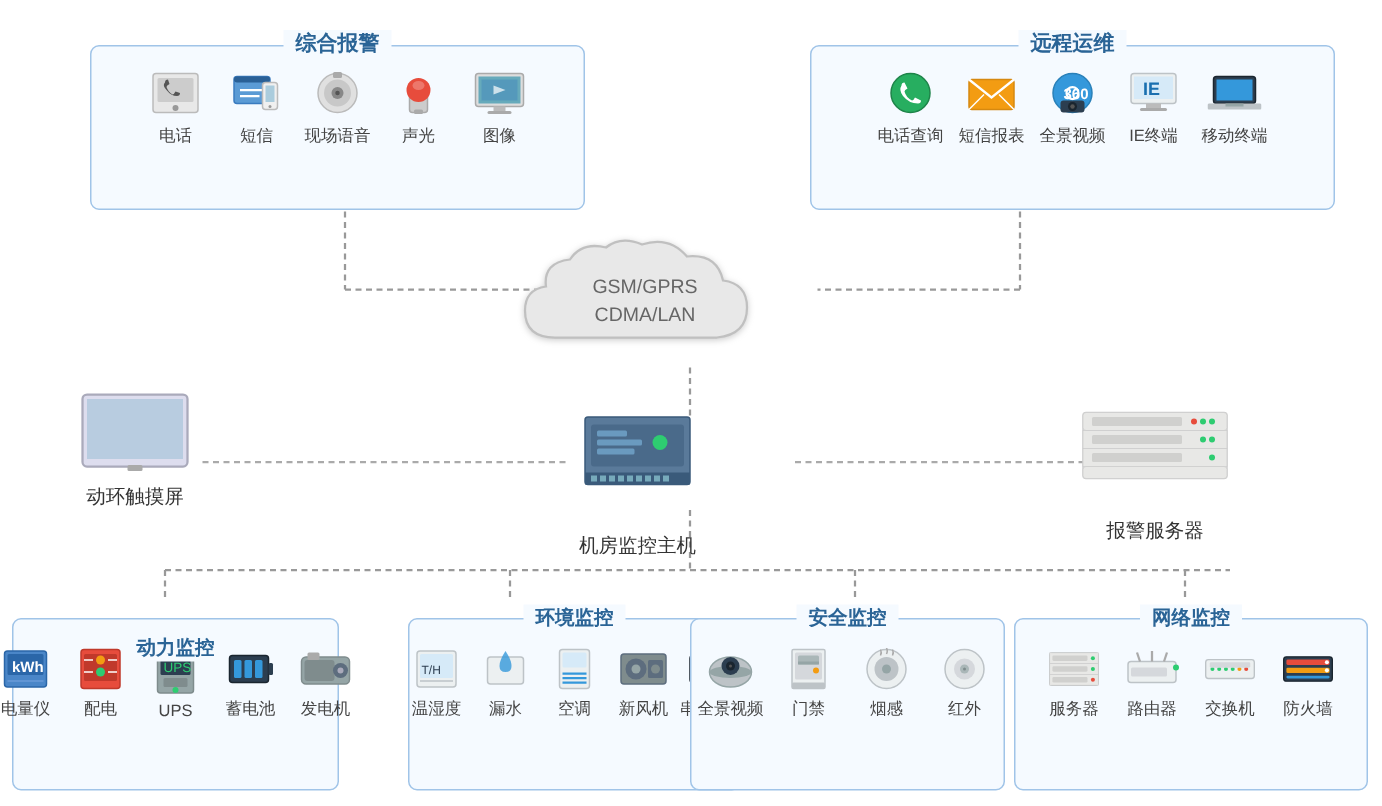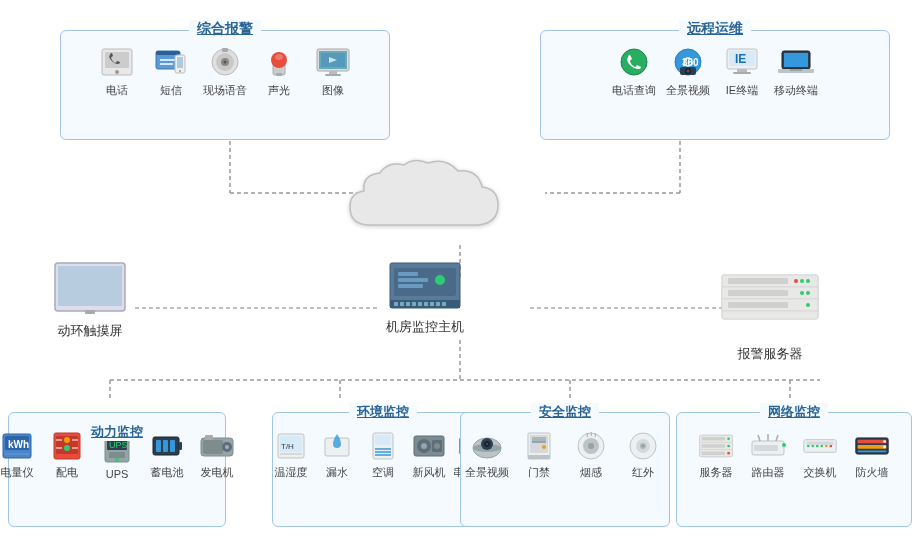--- a/index.html
+++ b/index.html
@@ -25,21 +25,20 @@
       position: absolute;
       top: -11px;
       left: 50%;
       transform: translateX(-50%);
       background: #f5faff;
       padding: 0 8px;
       font-size: 14px;
       font-weight: bold;
       color: #2a6496;
       white-space: nowrap;
-      text-decoration: underline;
     }
 
     
     .icon-row {
       display: flex;
       flex-direction: row;
       align-items: flex-end;
       justify-content: center;
       gap: 10px;
       padding: 14px 12px 8px;
@@ -224,20 +223,31 @@
     <div class="icon-cell">
       <div class="icon-img">
         <svg width="32" height="30" viewBox="0 0 32 30">
           <circle cx="16" cy="15" r="13" fill="#27ae60" stroke="#1e8449" stroke-width="1"></circle>
           <path d="M10 10 Q10 8 12 8 L14 12 Q12 13 12 14 Q13 18 17 20 Q18 20 19 18 L23 20 Q23 22 21 22 Q15 22 11 17 Q8 13 10 10Z" fill="white"></path>
         </svg>
       </div>
       <span>电话查询</span>
     </div>
 
+    <div class="icon-cell">
+      <div class="icon-img">
+        <svg width="34" height="30" viewBox="0 0 34 30">
+          <rect x="2" y="6" width="30" height="20" rx="2" fill="#f39c12" stroke="#d68910" stroke-width="1"></rect>
+          <polyline points="2,6 17,18 32,6" fill="none" stroke="white" stroke-width="1.5"></polyline>
+          <line x1="2" y1="26" x2="12" y2="16" stroke="white" stroke-width="1"></line>
+          <line x1="32" y1="26" x2="22" y2="16" stroke="white" stroke-width="1"></line>
+        </svg>
+      </div>
+      <span>短信报表</span>
+    </div>
 
     <div class="icon-cell">
       <div class="icon-img">
         <svg width="36" height="30" viewBox="0 0 36 30">
           <circle cx="18" cy="15" r="13" fill="#3498db" stroke="#2980b9" stroke-width="1"></circle>
           <text x="12" y="19" font-size="10" fill="white" font-weight="bold">360</text>
           <circle cx="18" cy="15" r="4" fill="none" stroke="white" stroke-width="1.5"></circle>
 
           <rect x="10" y="20" width="16" height="8" rx="2" fill="#2c3e50"></rect>
           <circle cx="18" cy="24" r="3" fill="#1a252f"></circle>
@@ -279,32 +289,36 @@
 
 <div class="cloud-wrap">
   <svg width="200" height="90" viewBox="0 0 200 90">
     <defs>
       <filter id="shadow" x="-10%" y="-10%" width="120%" height="120%">
         <feDropShadow dx="0" dy="1" stdDeviation="2" flood-color="#ccc"></feDropShadow>
       </filter>
     </defs>
     <path d="M40,70 Q20,70 20,52 Q20,38 34,36 Q32,20 50,18 Q58,6 74,10 Q84,2 98,8 Q116,2 128,16 Q148,14 152,32 Q168,34 168,50 Q168,68 148,70 Z" fill="#e8e8e8" stroke="#c0c0c0" stroke-width="1.5" filter="url(#shadow)"></path>
   </svg>
+  <div class="cloud-text">
+    <span style="white-space:pre-line">GSM/GPRS
+CDMA/LAN</span>
+  </div>
 </div>
 
 <div style="position:absolute; top:258px; left:50px; display:flex; flex-direction:column; align-items:center; gap:4px;">
   <svg width="80" height="60" viewBox="0 0 80 60">
     <rect x="5" y="5" width="70" height="48" rx="3" fill="#dde" stroke="#aab" stroke-width="1.5"></rect>
     <rect x="8" y="8" width="64" height="40" fill="#b8cce0"></rect>
     <rect x="35" y="52" width="10" height="4" rx="1" fill="#aaa"></rect>
   </svg>
   <span style="font-size:13px; color:#333;">动环触摸屏</span>
 </div>
 
-<div style="position:absolute; top:258px; left:380px; display:flex; flex-direction:column; align-items:center; gap:0;">
+<div style="position:absolute; top:273px; left:380px; display:flex; flex-direction:column; align-items:center; gap:22px;">
   <svg width="90" height="60" viewBox="0 0 90 60">
 
     <rect x="10" y="5" width="70" height="45" rx="2" fill="#5a7a9a" stroke="#3a5a7a" stroke-width="1"></rect>
 
     <rect x="10" y="42" width="70" height="8" rx="0" fill="#3a5a7a"></rect>
 
     <rect x="14" y="44" width="4" height="4" fill="#7ab"></rect>
     <rect x="20" y="44" width="4" height="4" fill="#7ab"></rect>
     <rect x="26" y="44" width="4" height="4" fill="#7ab"></rect>
     <rect x="32" y="44" width="4" height="4" fill="#7ab"></rect>

